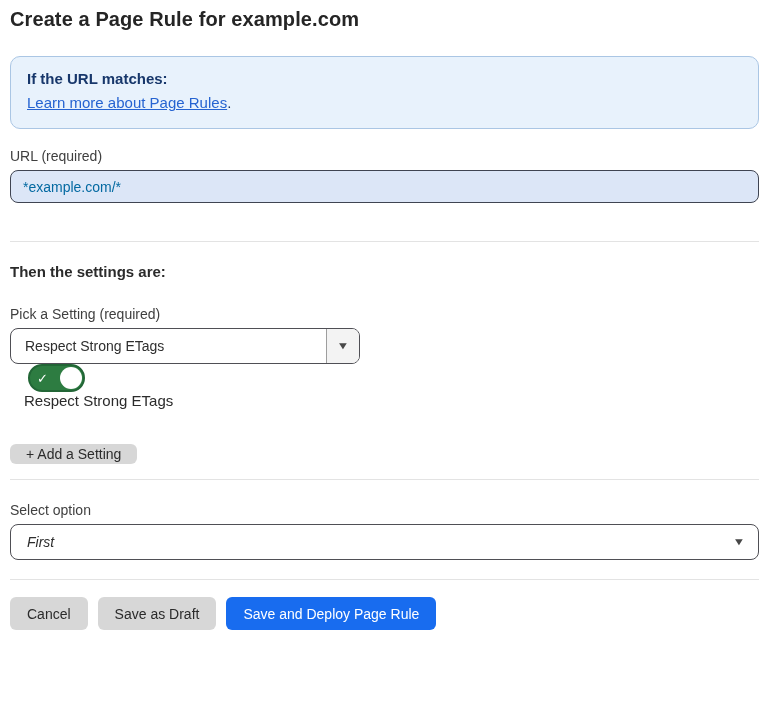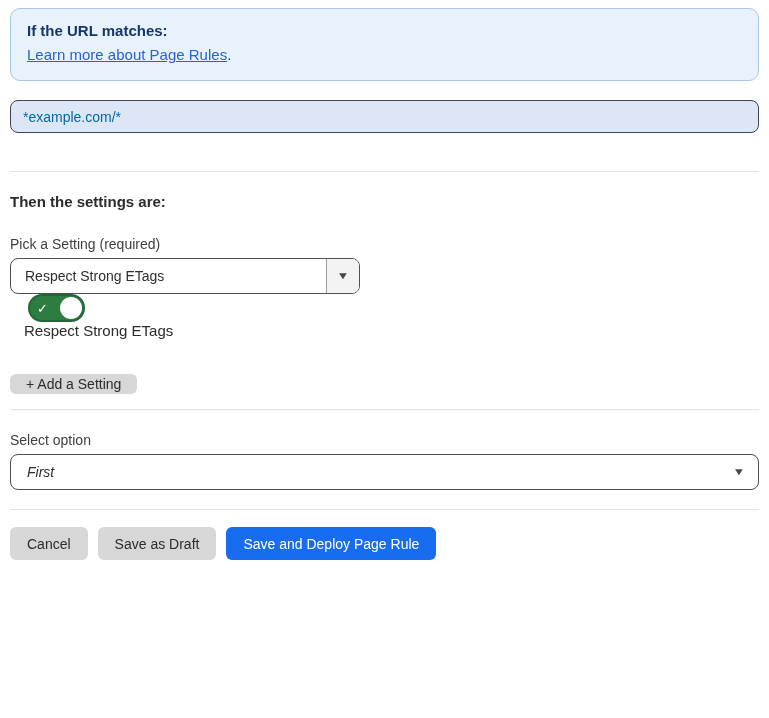--- a/index.html
+++ b/index.html
@@ -170,26 +170,28 @@
     cursor:pointer;
   }
   .btn-gray{background:var(--button-gray);color:var(--text-dark);}
   .btn-primary{background:var(--accent-blue);color:#ffffff;}
 </style>
 </head>
 <body>
 
 <div class="page">
 
+  <h1 class="page-title">Create a Page Rule for example.com</h1>
 
   <div class="info-box">
     <div class="info-heading">If the URL matches:</div>
     <div><a>Learn more about Page Rules</a><span class="link-suffix">.</span></div>
   </div>
 
+  <label class="field-label">URL (required)</label>
   <input class="url-input" type="text" value="*example.com/*" style="">
 
   <hr class="divider divider-1">
 
   <h2 class="section-heading settings-heading">Then the settings are:</h2>
 
   <label class="field-label">Pick a Setting (required)</label>
 
   <div class="setting-row">
     <div class="select-control">

